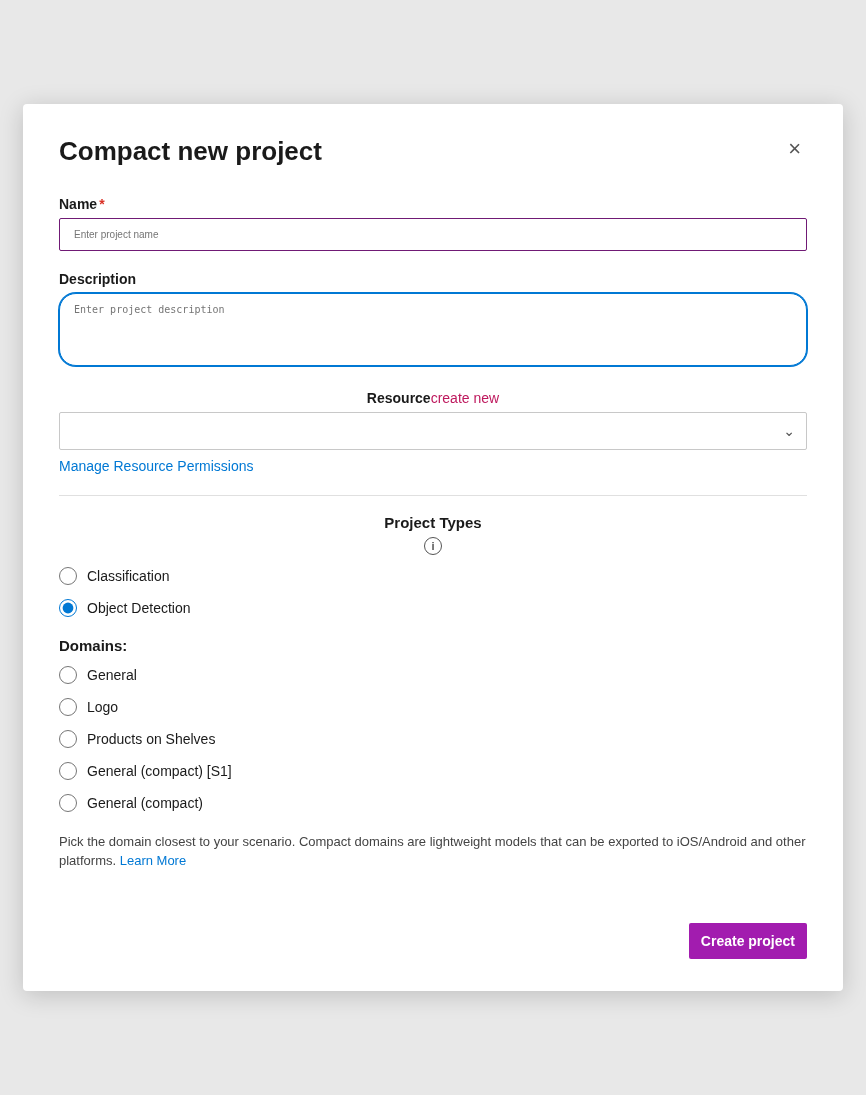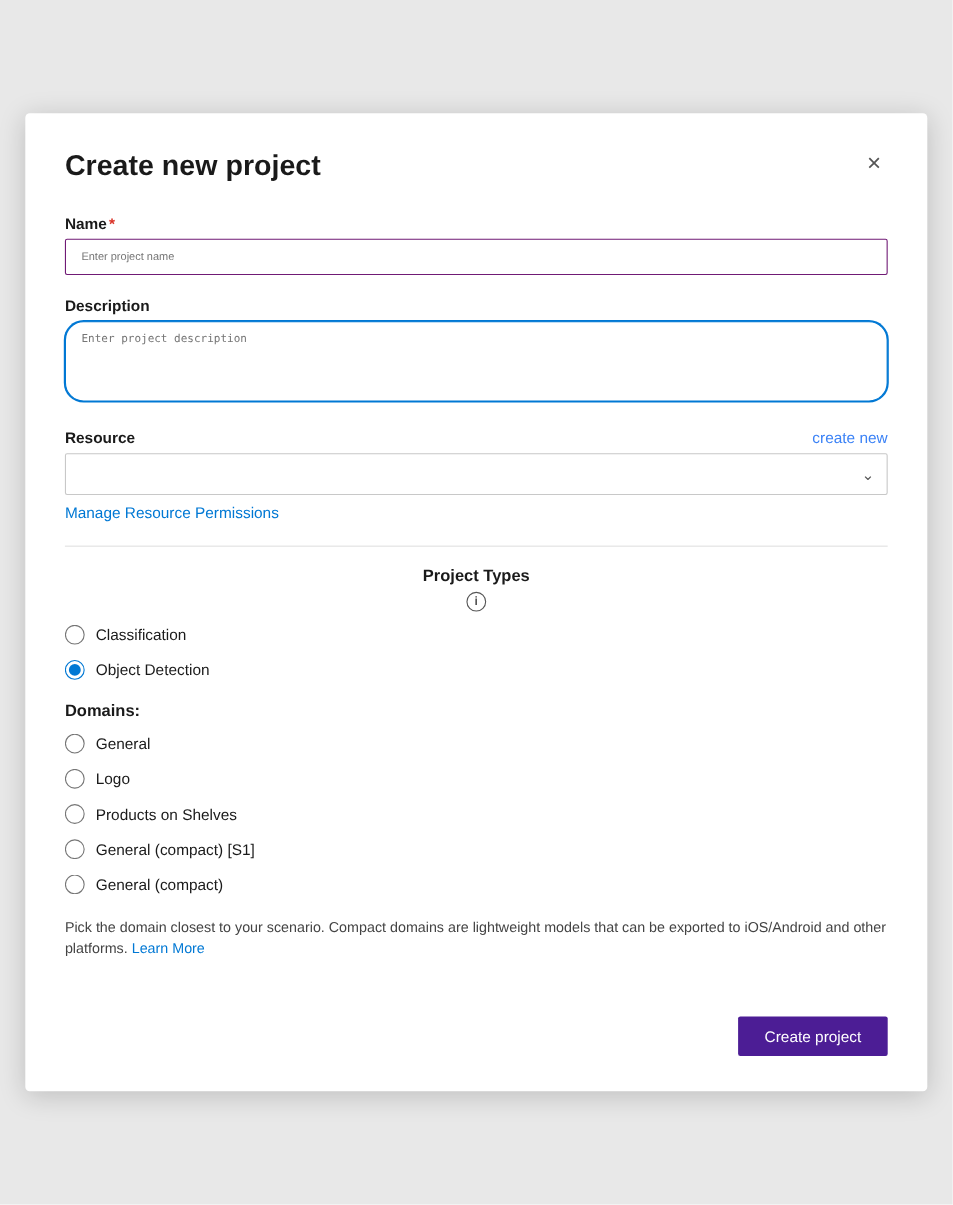--- a/index.html
+++ b/index.html
@@ -70,26 +70,26 @@
       box-shadow: 0 0 0 1px #0078d4;
     }
     textarea.text-input {
       height: 73px;
       resize: none;
       border-radius: 17px;
     }
 
     .resource-header {
       display: flex;
-      justify-content: space-between;
+      justify-content: center;
       align-items: center;
       margin-bottom: 6px;
     }
     .create-new-link {
-      color: #3b82f6;
+      color: #be185d;
       font-size: 14px;
       text-decoration: none;
       cursor: pointer;
     }
 
     .select-wrapper {
       position: relative;
     }
     .select-input {
       width: 100%;
@@ -202,43 +202,43 @@
     .btn-cancel {
       padding: 10px 28px;
       background: #f3f3f3;
       border: 1px solid #c8c8c8;
       border-radius: 2px;
       font-size: 14px;
       color: #1a1a1a;
       cursor: pointer;
     }
     .btn-create {
-      padding: 10px 24px;
-      background: #4c1d95;
+      padding: 10px 12px;
+      background: #a21caf;
       border: none;
       border-radius: 2px;
       font-size: 14px;
       color: #fff;
       cursor: pointer;
-      font-weight: 400;
+      font-weight: 700;
     }
 
     .divider {
       border: none;
       border-top: 1px solid #e0e0e0;
       margin: 18px 0;
     }
   </style>
 </head>
 <body>
 
 <div class="dialog">
 
   <div class="dialog-header">
-    <h1 class="dialog-title">Create new project</h1>
+    <h1 class="dialog-title">Compact new project</h1>
     <button class="close-btn">×</button>
   </div>
 
   <div class="field-group">
     <label class="field-label">
       <span>Name</span><span class="required-star">*</span>
     </label>
     <input type="text" class="text-input" placeholder="Enter project name" style="">
   </div>
 

